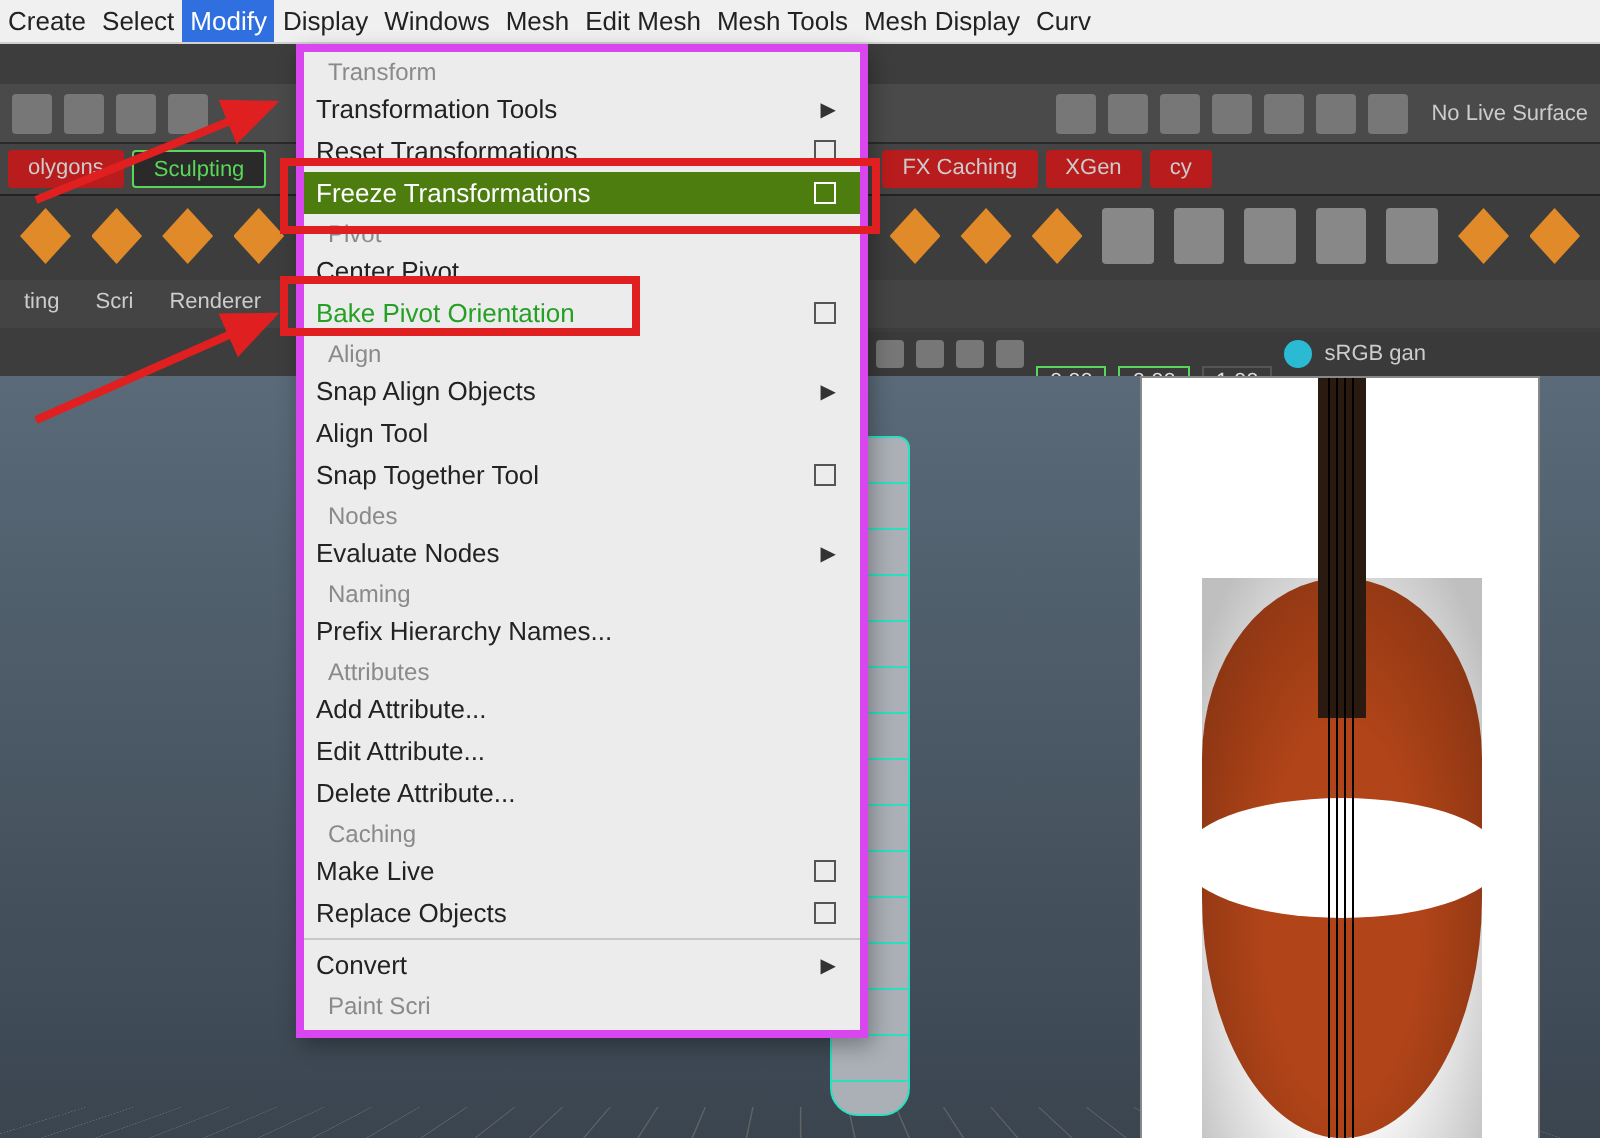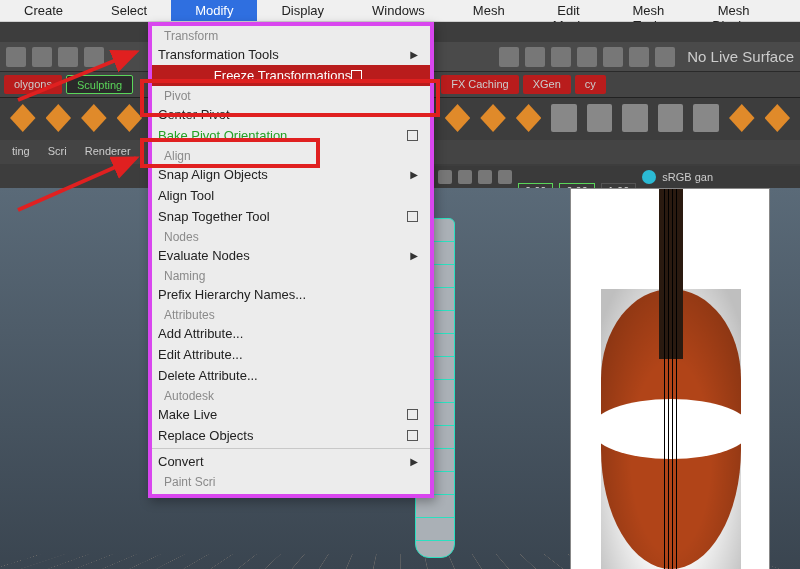--- a/index.html
+++ b/index.html
@@ -1,20 +1,20 @@
 <!DOCTYPE html>
 <html><head>
 <meta charset="utf-8">
 <style>
   * { margin: 0; padding: 0; box-sizing: border-box; font-family: -apple-system, "Helvetica Neue", Arial, sans-serif; }
   body { width: 800px; height: 569px; overflow: hidden; background: #3a3a3a; position: relative; }
   
   
   .menubar { display: flex; height: 22px; background: #f0f0f0; border-bottom: 1px solid #d0d0d0; font-size: 13px; }
-  .menubar-item { padding: 3px 24px; color: #222; cursor: default; text-align: center; }
+  .menubar-item { padding: 3px 4px; color: #222; cursor: default; text-align: center; }
   .menubar-item.active { background: #2f6fe0; color: #fff; }
   
   
   .title-strip { position: absolute; right: 0; top: 22px; height: 20px; width: 370px; background: #e8e8e8; font-size: 12px; color: #444; padding: 3px 10px; display:flex; gap:6px; align-items:center;}
   
   
   .dark-area { position: absolute; top: 22px; left: 0; right: 0; bottom: 0; background: #3d3d3d; }
   
   .shelf-row { position: absolute; left: 0; right: 0; display: flex; align-items: center; gap: 6px; padding: 4px 6px; background: #3d3d3d; }
   .shelf-row.toprow { top: 20px; height: 30px; background:#4a4a4a; border-bottom:1px solid #2a2a2a;}
@@ -53,21 +53,21 @@
   .violin-neck { position:absolute; left:88px; top:0; width:24px; height:170px; background:#2a1a10;}
   .violin-body { position:absolute; left:30px; top:100px; width:140px; height:280px; background:#b14418; border-radius:70px 70px 70px 70px / 90px 90px 120px 120px;}
   .violin-body::after{content:"";position:absolute;left:-10px;top:110px;width:160px;height:60px; background:#fff; border-radius:50%;}
   .violin-strings { position:absolute; left:93px; top:0; width:14px; height:380px; background:repeating-linear-gradient(to right,#000 0,#000 1px,transparent 1px,transparent 4px);}
   .violin-shade{position:absolute;inset:0;background:radial-gradient(ellipse at 50% 60%, transparent 40%, rgba(0,0,0,0.25) 90%);}
   
   
   .menu { position:absolute; left:148px; top:22px; width:286px; background:#ececec; border:4px solid #d946ef; box-shadow:2px 4px 10px rgba(0,0,0,.3); font-size:13px; color:#222; padding-bottom:4px;}
   .menu-section { padding:3px 12px 1px; color:#8a8a8a; font-size:12px;}
   .menu-item { display:flex; align-items:center; justify-content:space-between; padding:3px 12px 3px 6px; cursor:default;}
-  .menu-item.selected { background:#b91c1c; color:#fff;justify-content:center;}
+  .menu-item.selected { background:#4d7c0f; color:#fff;}
   .menu-item.green { color:#24a024;align-items:center;}
   .sub-arrow { font-size:10px; color:#333;}
   .opt-box { width:11px; height:11px; border:1px solid #555;}
   .menu-item.selected .opt-box{border-color:#fff;}
   .menu-sep { height:1px; background:#c8c8c8; margin:2px 0;}
   
   
   .hl { position:absolute; border:4px solid #e02020; pointer-events:none;}
   .hl1 { left:140px; top:79px; width:300px; height:38px;}
   .hl2 { left:140px; top:138px; width:180px; height:30px;}
@@ -107,21 +107,21 @@
     <span class="icon-sq"></span>
     <span class="icon-sq"></span>
     <span style="flex:1"></span>
     <span class="icon-sq" style="margin-left:320px"></span>
     <span class="icon-sq"></span>
     <span class="icon-sq"></span>
     <span class="icon-sq"></span>
     <span class="icon-sq"></span>
     <span class="icon-sq"></span>
     <span class="icon-sq"></span>
-    <span style="color:#ccc;font-size:15px;margin-left:6px;">No Live Surface</span>
+    <span style="color:#ccc;font-size:11px;margin-left:6px;">No Live Surface</span>
   </div>
 
   <div class="tab-strip">
     <div class="tab">olygons</div>
     <div class="tab green">Sculpting</div>
     <span style="width:300px"></span>
     <div class="tab">FX Caching</div>
     <div class="tab">XGen</div>
     <div class="tab">cy</div>
   </div>
@@ -177,20 +177,24 @@
     </div>
   </div>
 </div>
 
 <div class="menu" id="modify-menu">
     <div class="menu-section">Transform</div>
     <div class="menu-item">
       <span>Transformation Tools</span>
       <span class="sub-arrow">▶</span>
     </div>
+    <div class="menu-item">
+      <span>Reset Transformations</span>
+      <span class="opt-box"></span>
+    </div>
     <div class="menu-item selected">
       <span>Freeze Transformations</span>
       <span class="opt-box"></span>
     </div>
     <div class="menu-section">Pivot</div>
     <div class="menu-item">
       <span>Center Pivot</span>
     </div>
     <div class="menu-item green">
       <span>Bake Pivot Orientation</span>
@@ -220,21 +224,21 @@
     <div class="menu-section">Attributes</div>
     <div class="menu-item">
       <span>Add Attribute...</span>
     </div>
     <div class="menu-item">
       <span>Edit Attribute...</span>
     </div>
     <div class="menu-item">
       <span>Delete Attribute...</span>
     </div>
-    <div class="menu-section">Autodesk</div>
+    <div class="menu-section">Caching</div>
     <div class="menu-item">
       <span>Make Live</span>
       <span class="opt-box"></span>
     </div>
     <div class="menu-item">
       <span>Replace Objects</span>
       <span class="opt-box"></span>
     </div>
     <div class="menu-sep"></div>
     <div class="menu-item">

